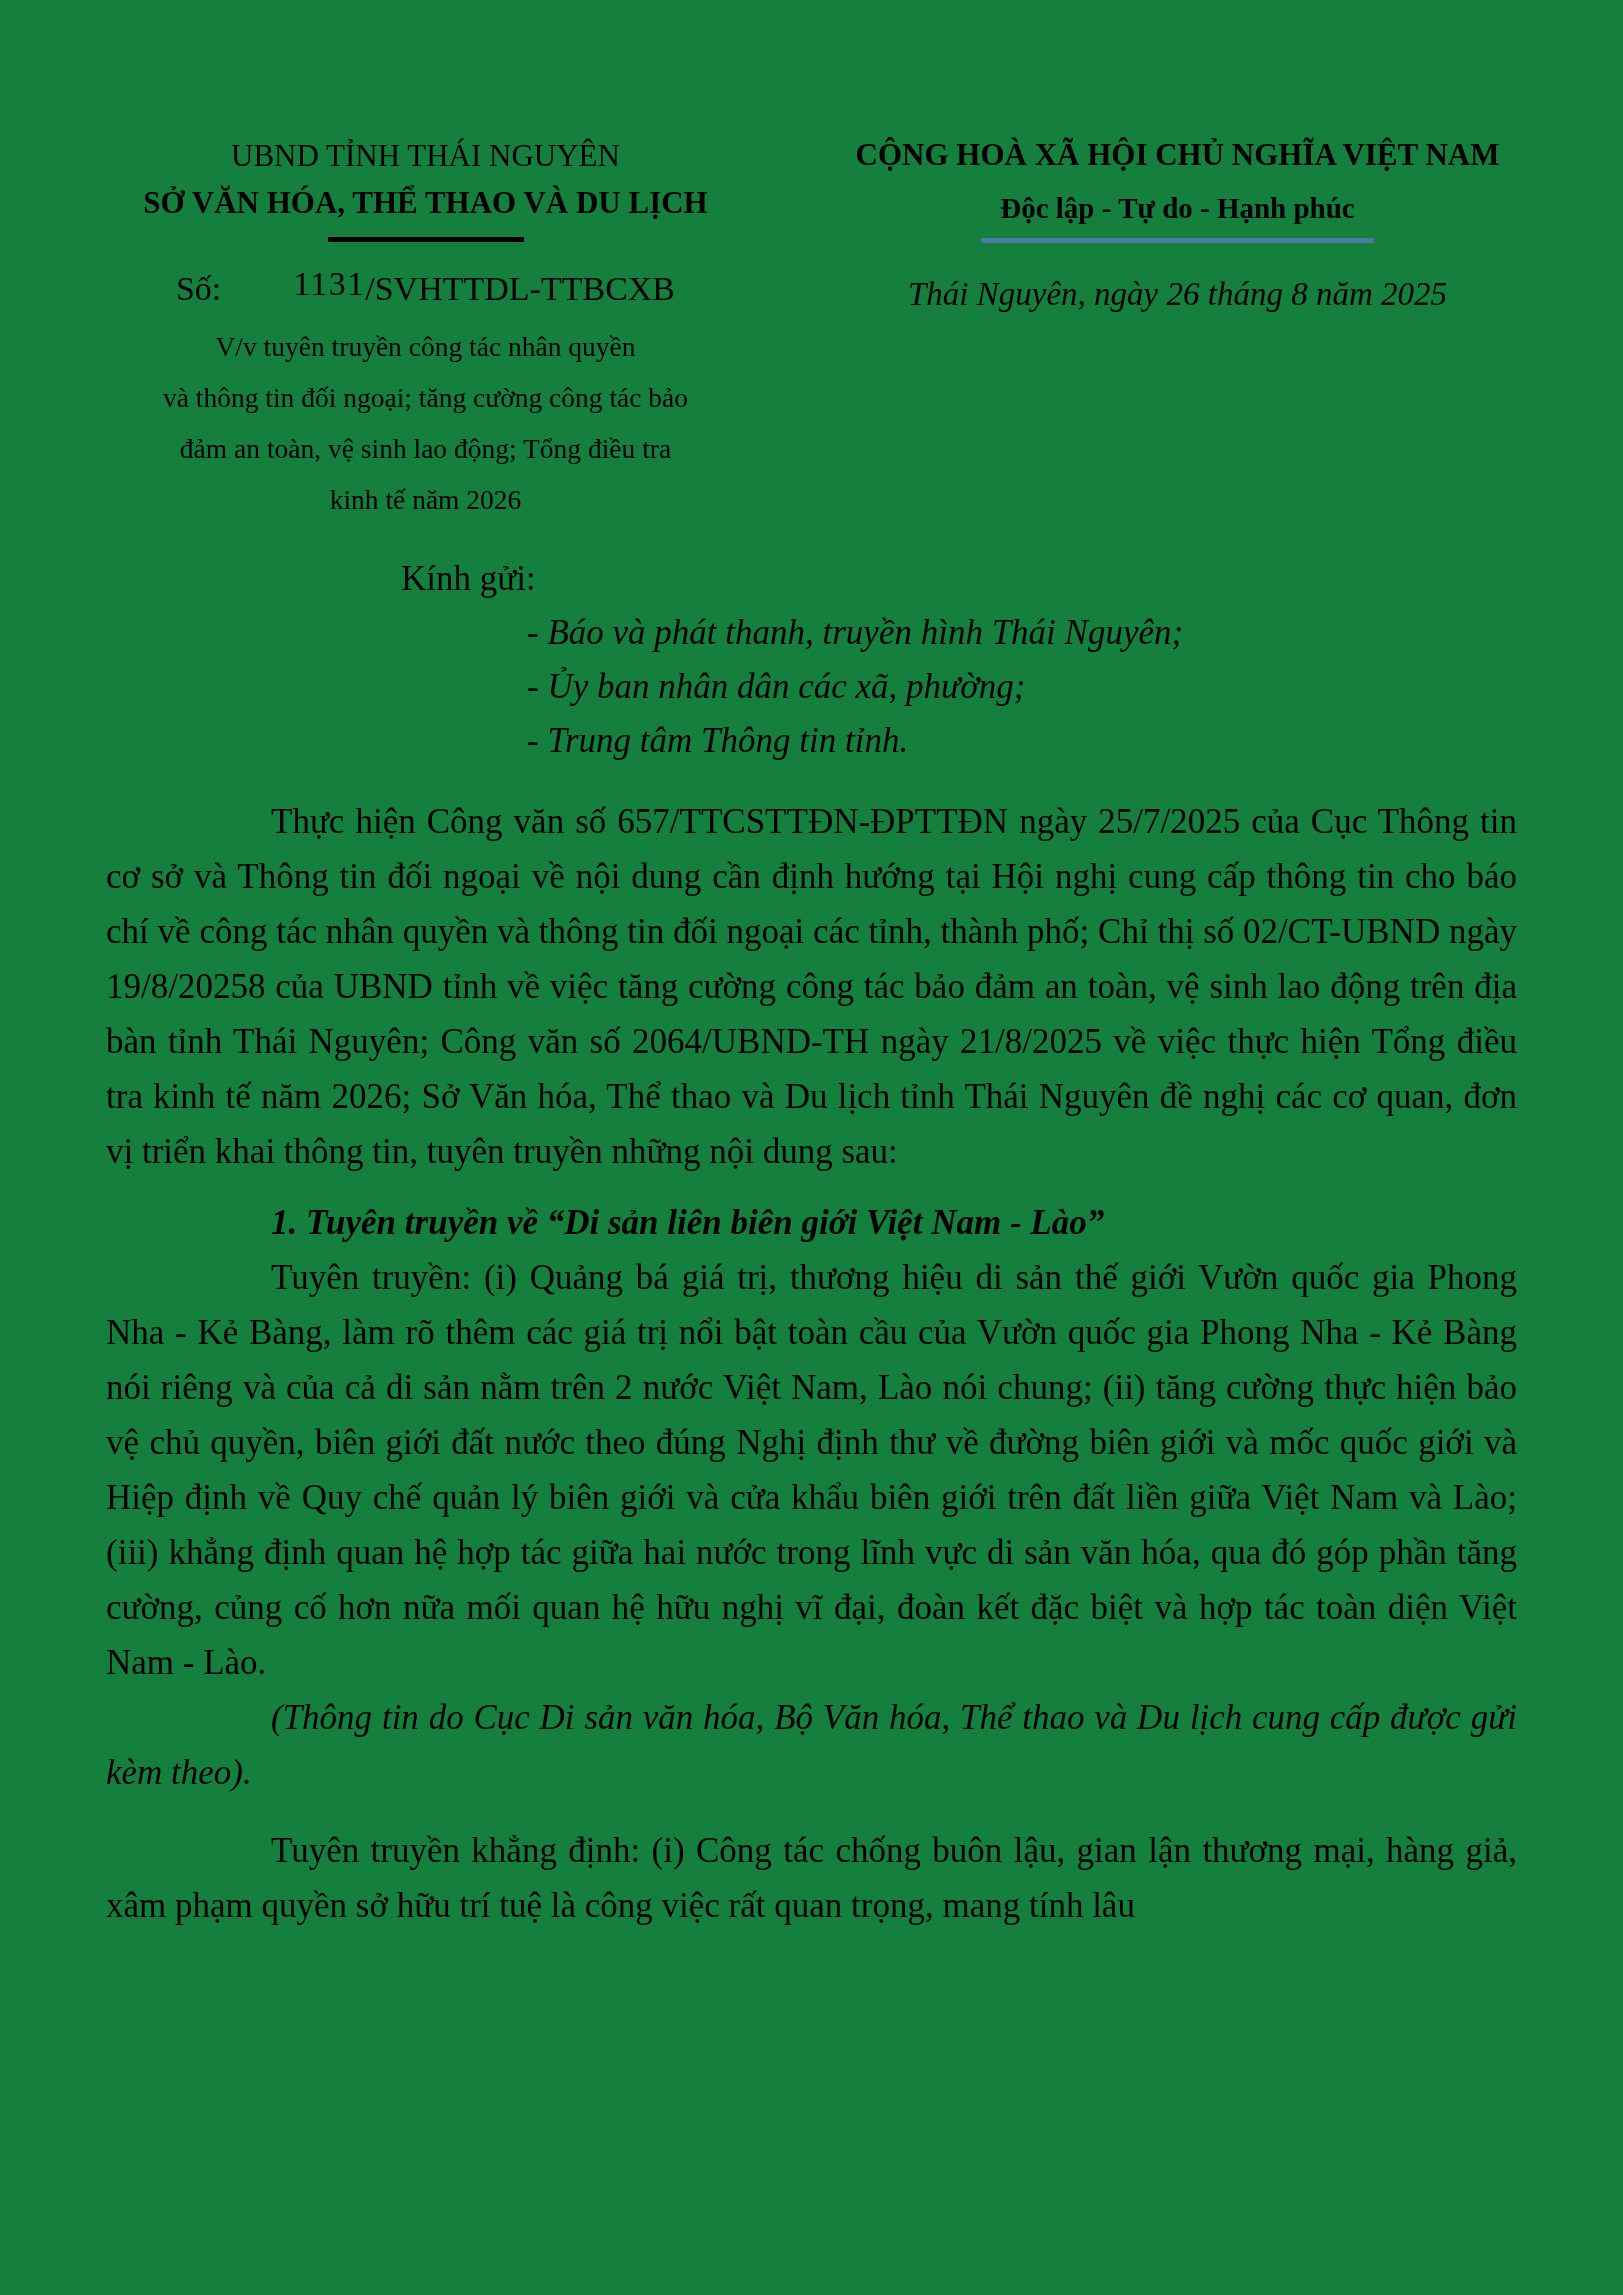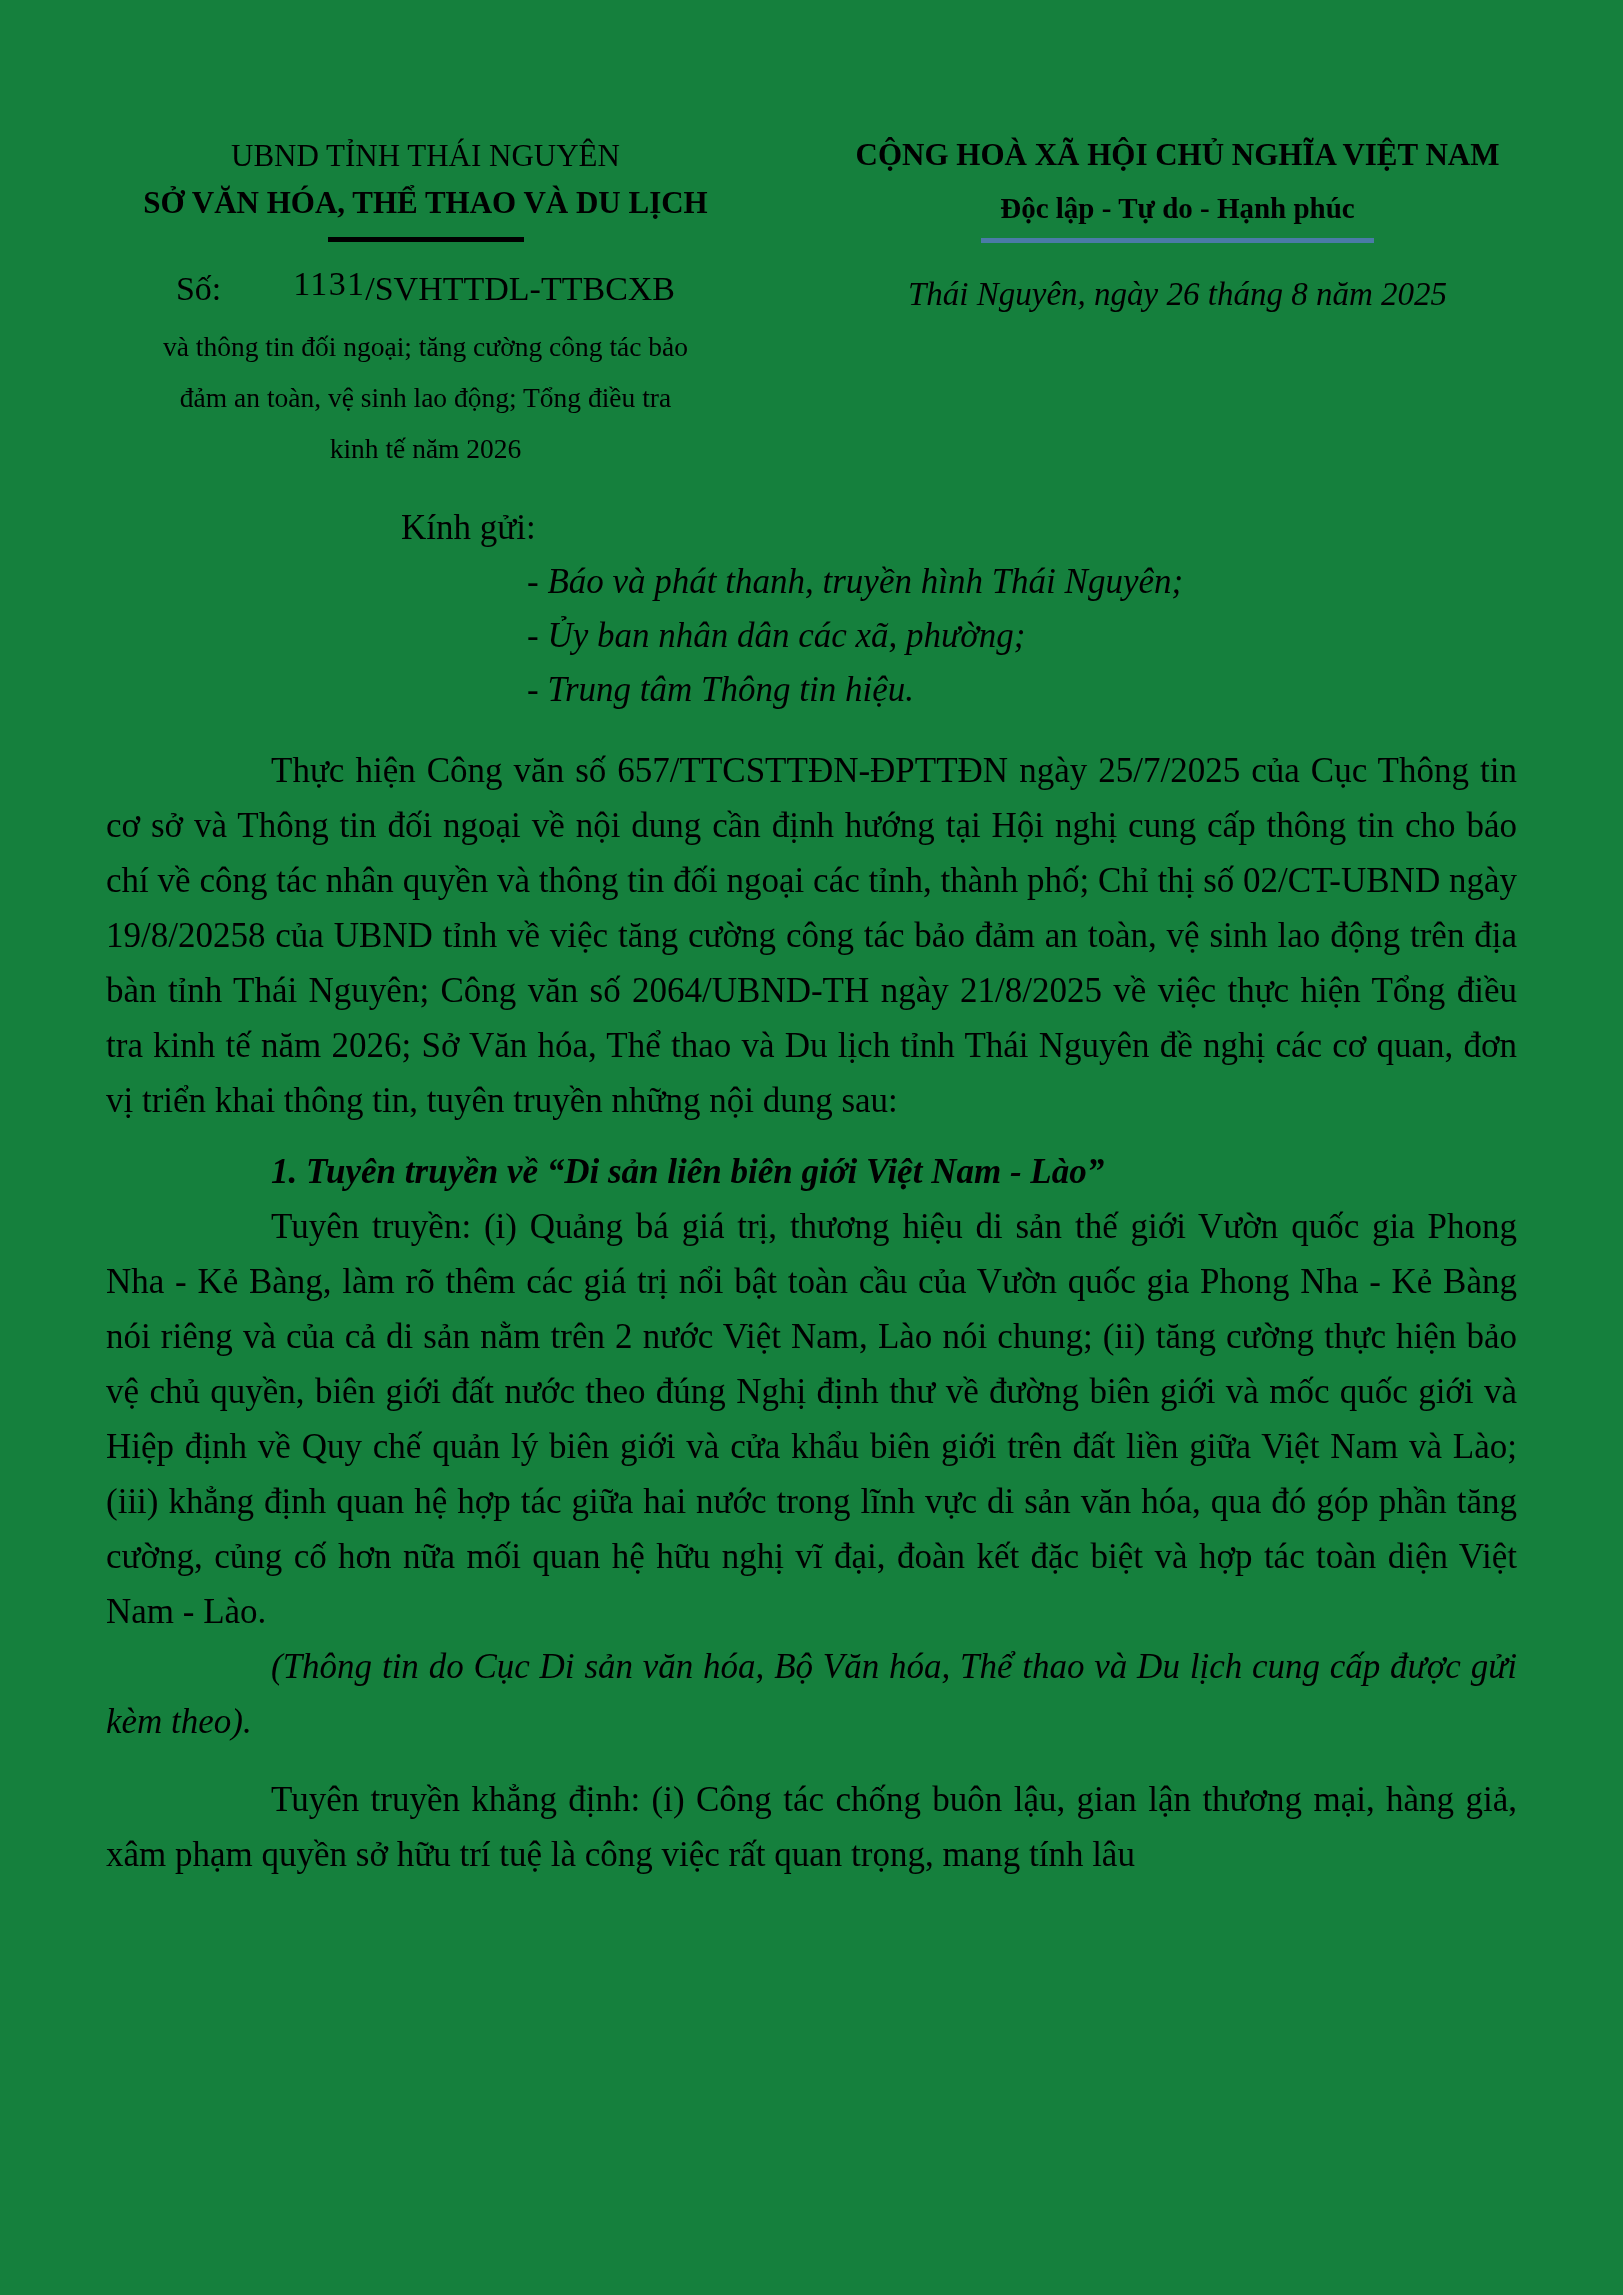--- a/index.html
+++ b/index.html
@@ -127,41 +127,42 @@
   <div class="header">
 
     <div class="h-left">
       <div class="org-parent">UBND TỈNH THÁI NGUYÊN</div>
       <div class="org-name">SỞ VĂN HÓA, THỂ THAO VÀ DU LỊCH</div>
       <div class="rule-black"></div>
       <div class="so-line">
         <span>Số:</span><span class="so-number">1131</span><span>/SVHTTDL-TTBCXB</span>
       </div>
       <div class="subject">
+        <div>V/v tuyên truyền công tác nhân quyền</div>
         <div>và thông tin đối ngoại; tăng cường công tác bảo</div>
         <div>đảm an toàn, vệ sinh lao động; Tổng điều tra</div>
         <div>kinh tế năm 2026</div>
       </div>
     </div>
 
     <div class="h-right">
       <div class="national">CỘNG HOÀ XÃ HỘI CHỦ NGHĨA VIỆT NAM</div>
       <div class="motto">Độc lập - Tự do - Hạnh phúc</div>
       <div class="rule-blue" style="background-color: rgb(74, 123, 167);"></div>
       <div class="dateline">Thái Nguyên, ngày 26 tháng 8 năm 2025</div>
     </div>
 
   </div>
 
   <div class="salutation">
     <div class="kinh-gui">Kính gửi:</div>
     <div class="recipients">
       <div class="recipient">- Báo và phát thanh, truyền hình Thái Nguyên;</div>
       <div class="recipient">- Ủy ban nhân dân các xã, phường;</div>
-      <div class="recipient">- Trung tâm Thông tin hiệu.</div>
+      <div class="recipient">- Trung tâm Thông tin tỉnh.</div>
     </div>
   </div>
 
   <div class="doc-body">
     <p class="para">Thực hiện Công văn số 657/TTCSTTĐN-ĐPTTĐN ngày 25/7/2025 của Cục Thông tin cơ sở và Thông tin đối ngoại về nội dung cần định hướng tại Hội nghị cung cấp thông tin cho báo chí về công tác nhân quyền và thông tin đối ngoại các tỉnh, thành phố; Chỉ thị số 02/CT-UBND ngày 19/8/20258 của UBND tỉnh về việc tăng cường công tác bảo đảm an toàn, vệ sinh lao động trên địa bàn tỉnh Thái Nguyên; Công văn số 2064/UBND-TH ngày 21/8/2025 về việc thực hiện Tổng điều tra kinh tế năm 2026; Sở Văn hóa, Thể thao và Du lịch tỉnh Thái Nguyên đề nghị các cơ quan, đơn vị triển khai thông tin, tuyên truyền những nội dung sau:</p>
     <p class="para heading heading-1">1. Tuyên truyền về “Di sản liên biên giới Việt Nam - Lào”</p>
     <p class="para">Tuyên truyền: (i) Quảng bá giá trị, thương hiệu di sản thế giới Vườn quốc gia Phong Nha - Kẻ Bàng, làm rõ thêm các giá trị nổi bật toàn cầu của Vườn quốc gia Phong Nha - Kẻ Bàng nói riêng và của cả di sản nằm trên 2 nước Việt Nam, Lào nói chung; (ii) tăng cường thực hiện bảo vệ chủ quyền, biên giới đất nước theo đúng Nghị định thư về đường biên giới và mốc quốc giới và Hiệp định về Quy chế quản lý biên giới và cửa khẩu biên giới trên đất liền giữa Việt Nam và Lào; (iii) khẳng định quan hệ hợp tác giữa hai nước trong lĩnh vực di sản văn hóa, qua đó góp phần tăng cường, củng cố hơn nữa mối quan hệ hữu nghị vĩ đại, đoàn kết đặc biệt và hợp tác toàn diện Việt Nam - Lào.</p>
     <p class="para note-italic">(Thông tin do Cục Di sản văn hóa, Bộ Văn hóa, Thể thao và Du lịch cung cấp được gửi kèm theo).</p>
     <p class="para last-para">Tuyên truyền khẳng định: (i) Công tác chống buôn lậu, gian lận thương mại, hàng giả, xâm phạm quyền sở hữu trí tuệ là công việc rất quan trọng, mang tính lâu</p>
   </div>

